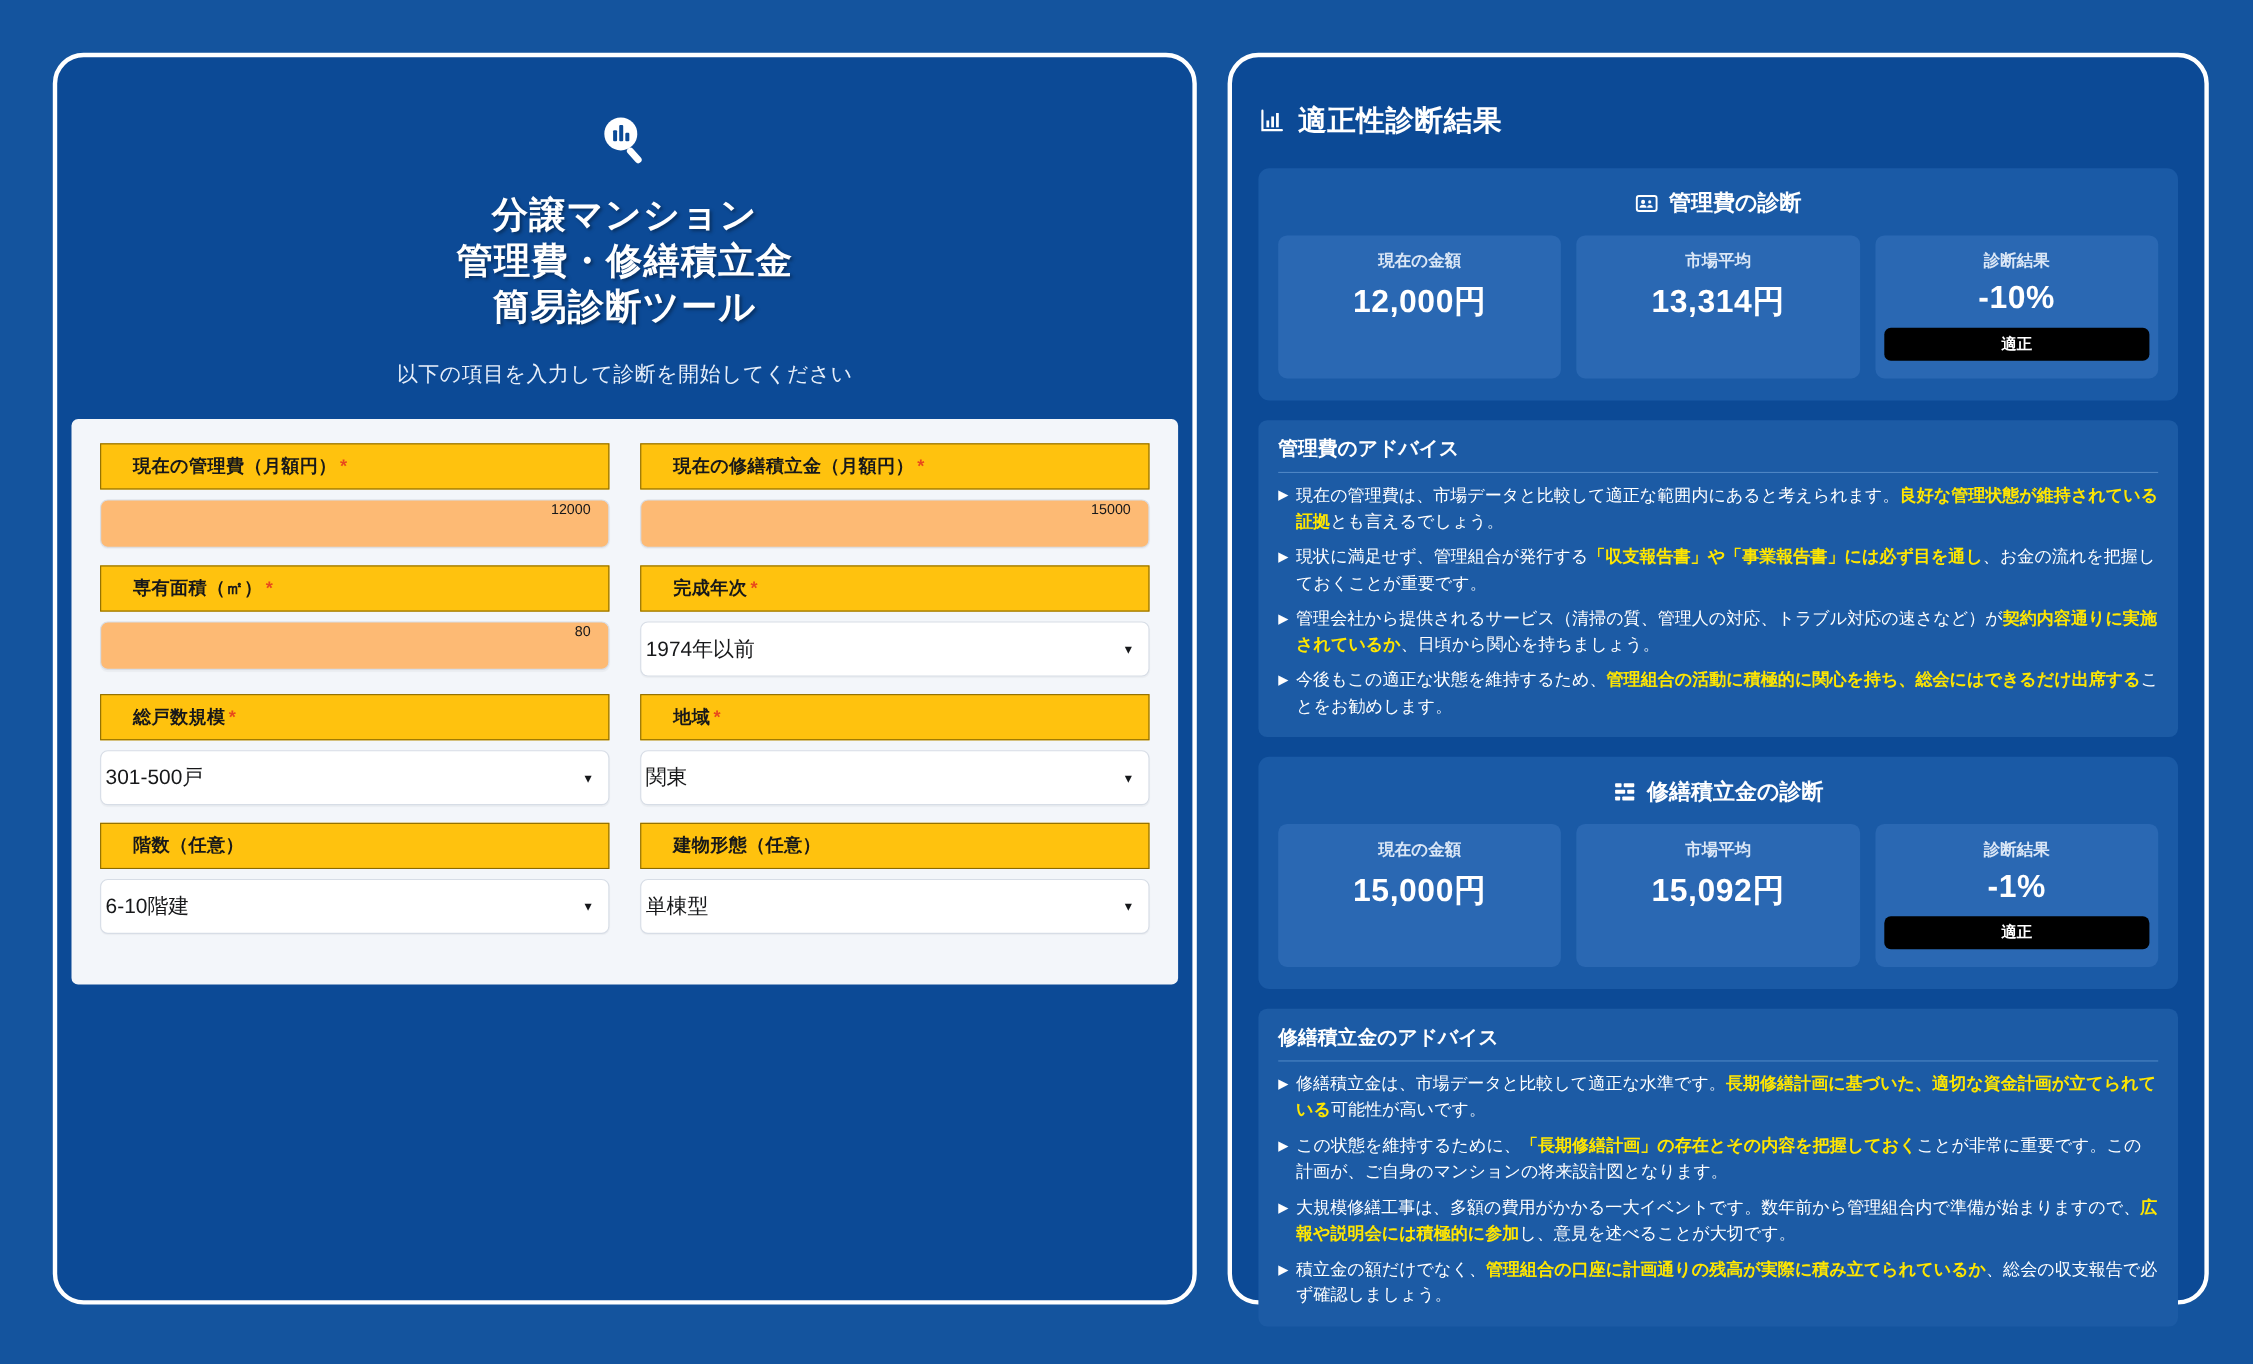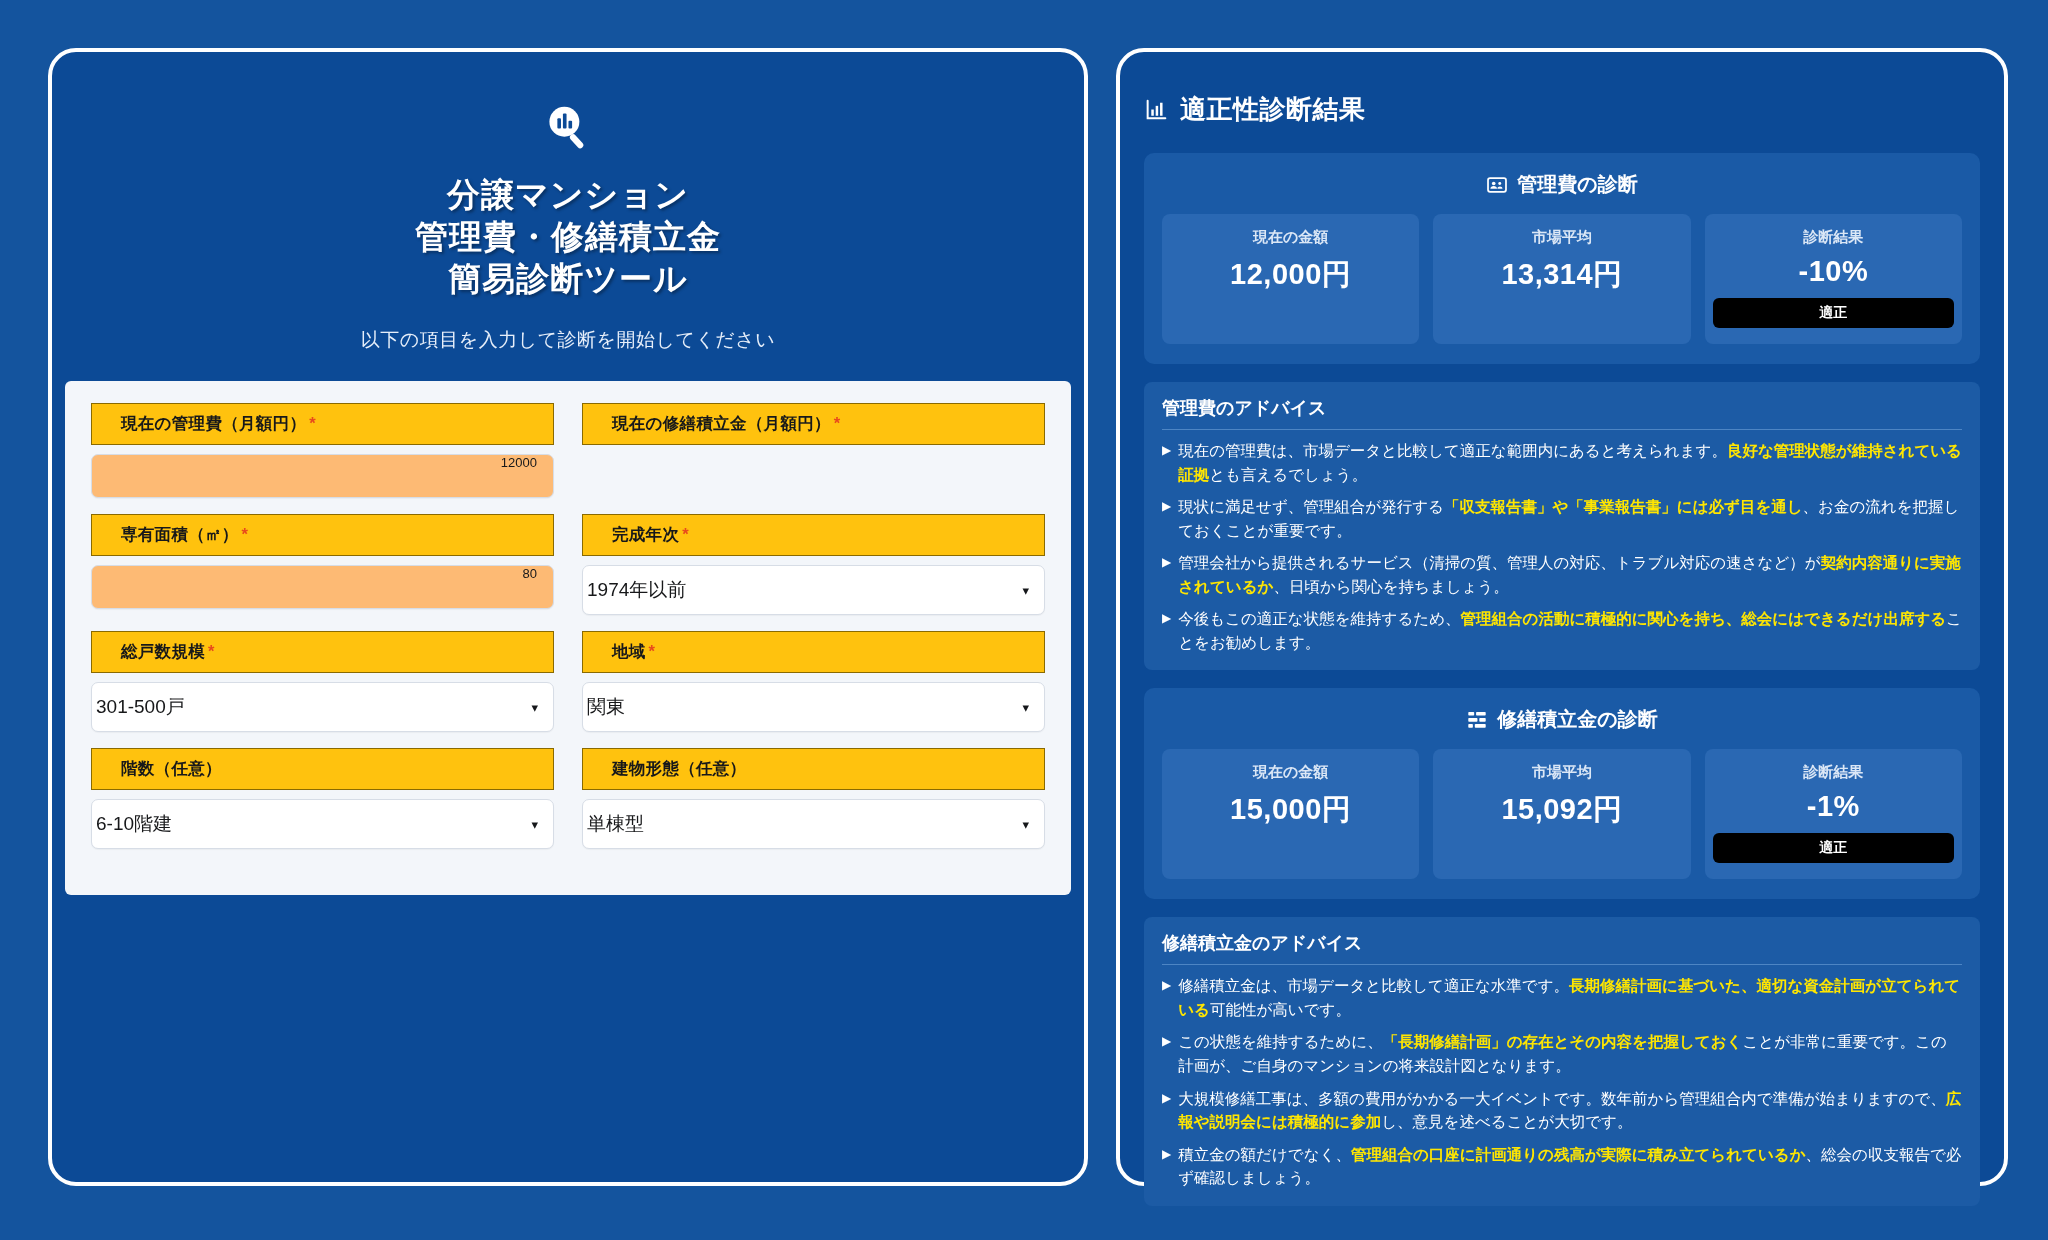--- a/index.html
+++ b/index.html
@@ -244,20 +244,21 @@
     <div class="form-card">
       <div class="form-grid">
 
         <div class="field">
           <div class="field-label"><span>現在の管理費（月額円）</span><span class="req">*</span></div>
           <div class="text-input">12000</div>
         </div>
 
         <div class="field">
           <div class="field-label"><span>現在の修繕積立金（月額円）</span><span class="req">*</span></div>
+          <div class="text-input">15000</div>
         </div>
 
         <div class="field">
           <div class="field-label"><span>専有面積（㎡）</span><span class="req">*</span></div>
           <div class="text-input">80</div>
         </div>
 
         <div class="field">
           <div class="field-label"><span>完成年次</span><span class="req">*</span></div>
           <div class="select-wrap">

